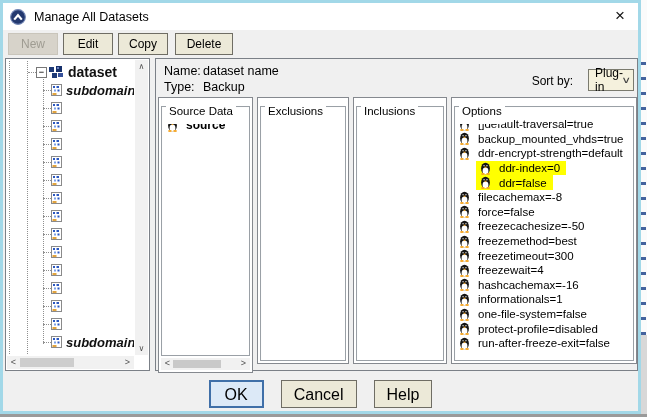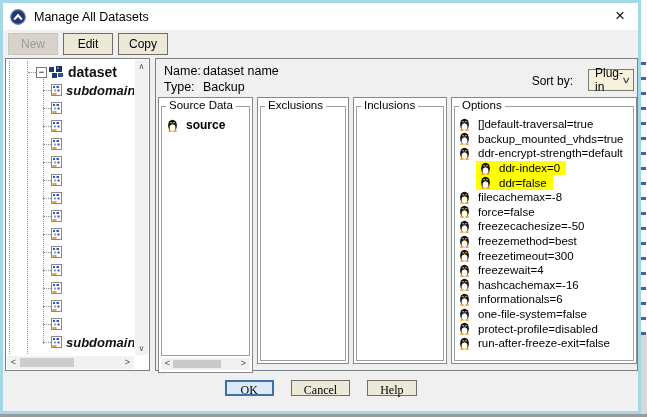--- a/index.html
+++ b/index.html
@@ -76,37 +76,37 @@
 
   
   .groupbox { position:absolute; border:1px solid #85898f; background:#ffffff; }
   .gb-source { left:2px; top:38px; width:95px; height:276px; }
   .gb-excl { left:101px; top:38px; width:92px; height:267px; }
   .gb-incl { left:197px; top:38px; width:94px; height:267px; }
   .gb-opts { left:295px; top:38px; width:186px; height:267px; }
   .ginner { position:absolute; left:2px; right:2px; top:8px; bottom:2px;
     border:1px solid #9aa0a6; box-shadow:1px 1px 0 #ffffff, inset 1px 1px 0 #fdfdfd; overflow:hidden; }
   .gb-source .ginner { bottom:16px; }
-  .gtitle { position:absolute; top:1px; left:7px; background:#ffffff; padding:0 3px;
+  .gtitle { position:absolute; top:1px; left:7px; background:#ffffff; padding:6px 3px;
     font-size:11.5px; line-height:13px; color:#000; z-index:2; }
   .list { padding-top:10px; }
   .opt { display:flex; align-items:center; gap:4px; height:14.6px; padding:0 6px 0 4px;
     font-size:11.5px; white-space:nowrap; width:max-content; color:#000; }
   .opt.hl { background:#ffff00;margin-left:21px; }
   .src-item { display:flex; align-items:center; gap:4px; height:16px; padding-left:5px;
     font-size:12px; font-weight:bold; color:#000; }
   .src-hscroll { position:absolute; left:2px; right:2px; bottom:2px; height:12px; background:#f1f1f1; }
   .src-hscroll .hs-arrow { height:12px; line-height:11px; }
   .src-thumb { position:absolute; left:12px; top:2px; bottom:2px; width:48px; background:#c9c9c9; }
 
   
   .footer { position:absolute; left:0; right:0; top:377px; height:26px;
     display:flex; justify-content:center; align-items:flex-start; gap:17px; }
-  .fbtn { height:16px; background:#ece9d8; border:1px solid #6f6d64; font-family:Liberation Serif, serif;
-    font-size:12px; color:#000; padding:0 12px; line-height:19px; }
+  .fbtn { height:28px; background:#ece9d8; border:1px solid #6f6d64; font-family:Liberation Sans, sans-serif;
+    font-size:16px; color:#000; padding:0 12px; line-height:19px; }
   .fbtn.ok { background:#dce9f7; border:2px solid #3f6fa8; padding:0 14px; line-height:17px; }
   svg { display:block; }
 </style>
 </head>
 <body>
 
 <div class="screen">
   <div class="bg-right">
     <div class="dashes"></div>
     <div class="lower"></div>
@@ -124,20 +124,21 @@
         </svg>
       </span>
       <span class="title-text">Manage All Datasets</span>
       <span class="close-btn">×</span>
     </div>
 
     <div class="toolbar">
       <button class="btn t-new" disabled="">New</button>
       <button class="btn t-edit">Edit</button>
       <button class="btn t-copy">Copy</button>
+      <button class="btn t-del">Delete</button>
     </div>
 
     <div class="tree-panel">
       <div class="guide g1"></div>
       <div class="guide g2"></div>
       <div class="guide g3"></div>
       <div class="tree-rows">
           <div class="tree-row root">
             <span class="expander">−</span>
             <span class="ticon">
@@ -585,21 +586,21 @@
                   <svg width="11" height="13" viewBox="0 0 12 14">
                     <ellipse cx="6" cy="7" rx="4.8" ry="6.4" fill="#141414"></ellipse>
                     <ellipse cx="6" cy="9.6" rx="3.2" ry="3.8" fill="#ffffff"></ellipse>
                     <circle cx="4.4" cy="3.9" r="0.7" fill="#ffffff"></circle>
                     <circle cx="7.6" cy="3.9" r="0.7" fill="#ffffff"></circle>
                     <polygon points="4.5,5.1 7.5,5.1 6,6.6" fill="#f6a623"></polygon>
                     <ellipse cx="3.2" cy="13" rx="2.1" ry="1" fill="#f6a623"></ellipse>
                     <ellipse cx="8.8" cy="13" rx="2.1" ry="1" fill="#f6a623"></ellipse>
                   </svg>
                 </span>
-                <span>informationals=6</span>
+                <span>informationals=1</span>
               </div>
               <div class="opt">
                 <span class="ticon">
                   <svg width="11" height="13" viewBox="0 0 12 14">
                     <ellipse cx="6" cy="7" rx="4.8" ry="6.4" fill="#141414"></ellipse>
                     <ellipse cx="6" cy="9.6" rx="3.2" ry="3.8" fill="#ffffff"></ellipse>
                     <circle cx="4.4" cy="3.9" r="0.7" fill="#ffffff"></circle>
                     <circle cx="7.6" cy="3.9" r="0.7" fill="#ffffff"></circle>
                     <polygon points="4.5,5.1 7.5,5.1 6,6.6" fill="#f6a623"></polygon>
                     <ellipse cx="3.2" cy="13" rx="2.1" ry="1" fill="#f6a623"></ellipse>

